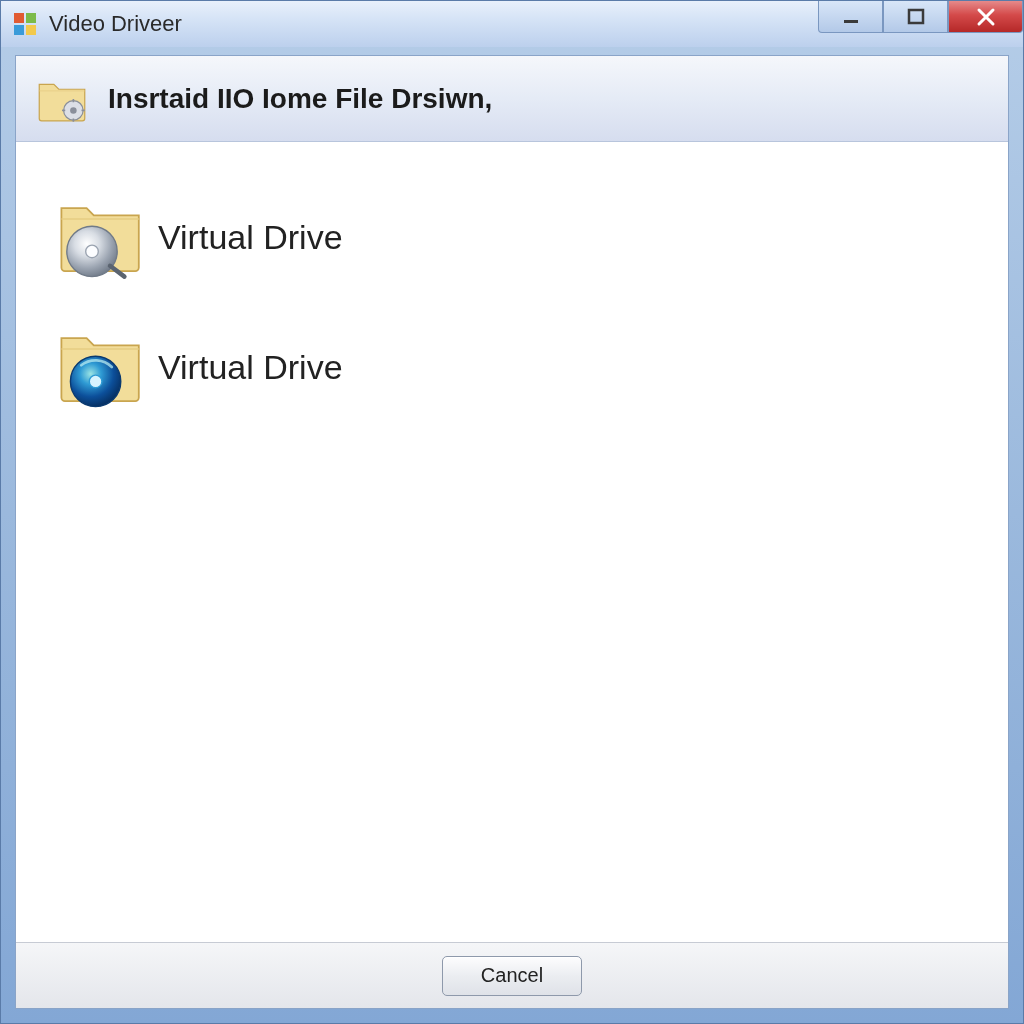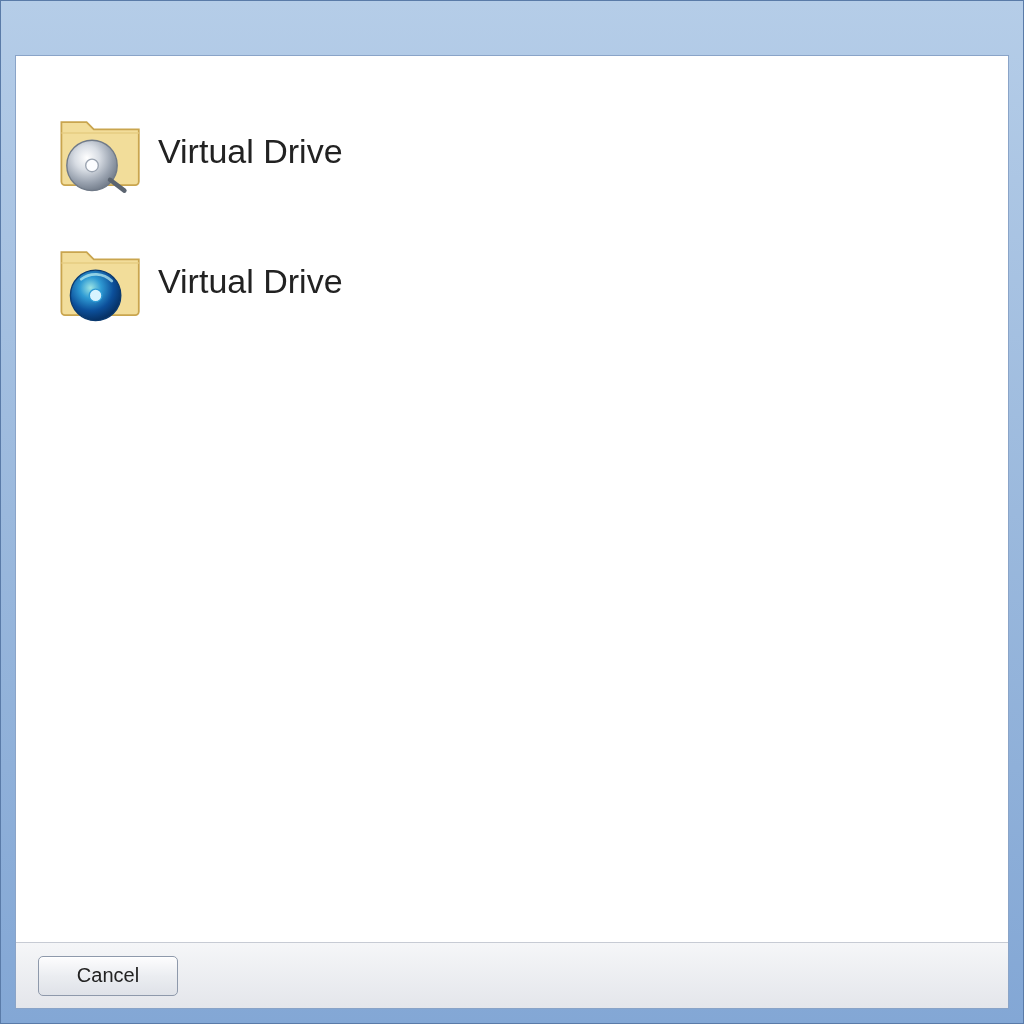--- a/index.html
+++ b/index.html
@@ -98,21 +98,21 @@
     .list-item-text {
       font-size: 34px;
       color: #222;
     }
     .footer-bar {
       height: 66px;
       background: linear-gradient(to bottom, #f5f6f8 0%, #e4e6eb 100%);
       border-top: 1px solid #c7cbd4;
       display: flex;
       align-items: center;
-      justify-content: flex-start;
+      justify-content: center;
       padding: 0 22px;
     }
     .btn {
       min-width: 140px;
       height: 40px;
       background: linear-gradient(to bottom, #fdfdfe 0%, #ebedf1 50%, #dfe2e8 100%);
       border: 1px solid #8e99ab;
       border-radius: 5px;
       font-size: 20px;
       color: #222;
@@ -121,23 +121,69 @@
     }
     
     .ficon { width: 90px; height: 90px; position: relative; }
     .ficon-sm { width: 52px; height: 52px; position: relative; }
   </style>
 </head>
 <body>
 
 <div class="window-frame">
 
+  <div class="titlebar">
+    <span class="titlebar-icon">
+      <svg viewBox="0 0 24 24" width="24" height="24">
+        <rect x="1" y="1" width="10" height="10" fill="#e15b32"></rect>
+        <rect x="13" y="1" width="10" height="10" fill="#7cbb4a"></rect>
+        <rect x="1" y="13" width="10" height="10" fill="#3a9bd9"></rect>
+        <rect x="13" y="13" width="10" height="10" fill="#f2c94c"></rect>
+      </svg>
+    </span>
+    <span class="titlebar-text">Video Driveer</span>
+
+    <div class="window-controls">
+      <div class="win-btn min">
+        <svg width="20" height="20" viewBox="0 0 20 20">
+            <rect x="3" y="13" width="14" height="3" fill="#3a3a3a"></rect>
+          </svg>
+      </div>
+      <div class="win-btn">
+        <svg width="20" height="20" viewBox="0 0 20 20">
+            <rect x="3" y="3" width="14" height="13" fill="none" stroke="#3a3a3a" stroke-width="2.5"></rect>
+          </svg>
+      </div>
+      <div class="win-btn close">
+        <svg width="22" height="22" viewBox="0 0 22 22">
+            <path d="M4 4 L18 18 M18 4 L4 18" stroke="#fff" stroke-width="3" stroke-linecap="round"></path>
+          </svg>
+      </div>
+    </div>
+  </div>
 
   <div class="client-area">
 
+    <div class="header-bar">
+      <span class="ficon-sm">
+        <svg viewBox="0 0 64 64" width="52" height="52">
+          <path d="M4 14 h18 l6 6 h32 v36 a3 3 0 0 1 -3 3 H7 a3 3 0 0 1 -3 -3 z" fill="#f2dd9a" stroke="#c9a54f" stroke-width="1.5"></path>
+          <path d="M4 22 h56" stroke="#e6cc82" stroke-width="1"></path>
+          <circle cx="46" cy="46" r="12" fill="#dcdfe6" stroke="#8a8f9a" stroke-width="1.5"></circle>
+          <circle cx="46" cy="46" r="4" fill="#8a8f9a"></circle>
+          <g stroke="#8a8f9a" stroke-width="2">
+            <line x1="46" y1="32" x2="46" y2="36"></line>
+              <line x1="46" y1="56" x2="46" y2="60"></line>
+            <line x1="32" y1="46" x2="36" y2="46"></line>
+              <line x1="56" y1="46" x2="60" y2="46"></line>
+          </g>
+        </svg>
+      </span>
+      <span class="header-text">Insrtaid IIO Iome File Drsiwn,</span>
+    </div>
 
     <div class="content">
 
       <div class="list-item">
         <span class="ficon">
           <svg viewBox="0 0 100 100" width="90" height="90">
             <path d="M6 18 h28 l8 8 h50 v58 a4 4 0 0 1 -4 4 H10 a4 4 0 0 1 -4 -4 z" fill="#f2dd9a" stroke="#c9a54f" stroke-width="2"></path>
             <path d="M6 30 h86" stroke="#e6cc82" stroke-width="1.5"></path>
             <defs>
               <radialGradient id="gSilver" cx="40%" cy="35%" r="70%">

